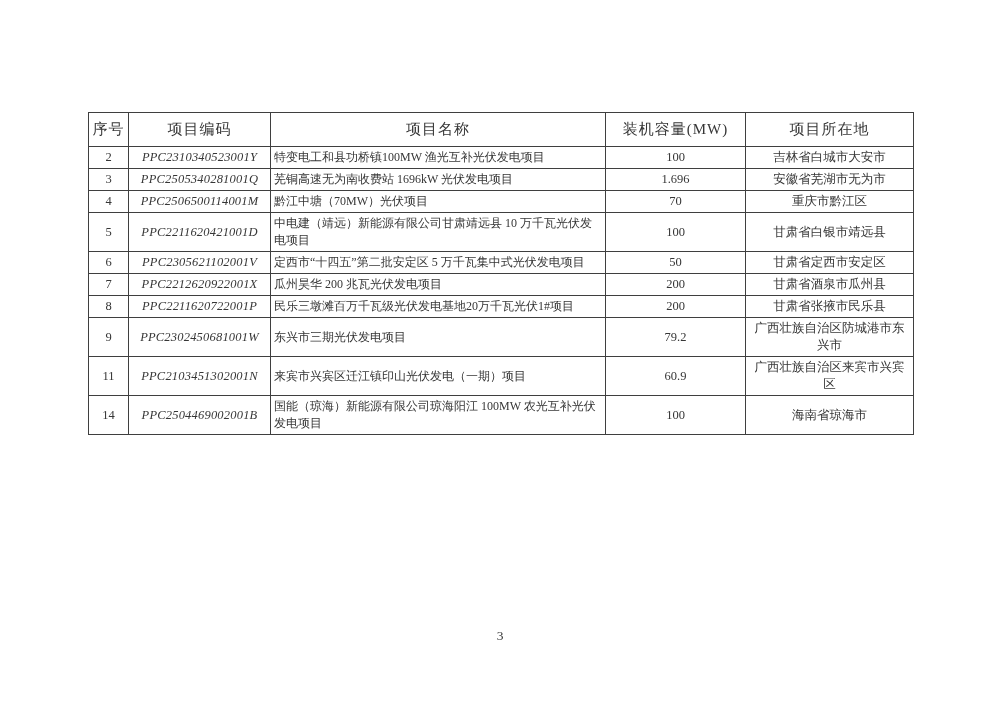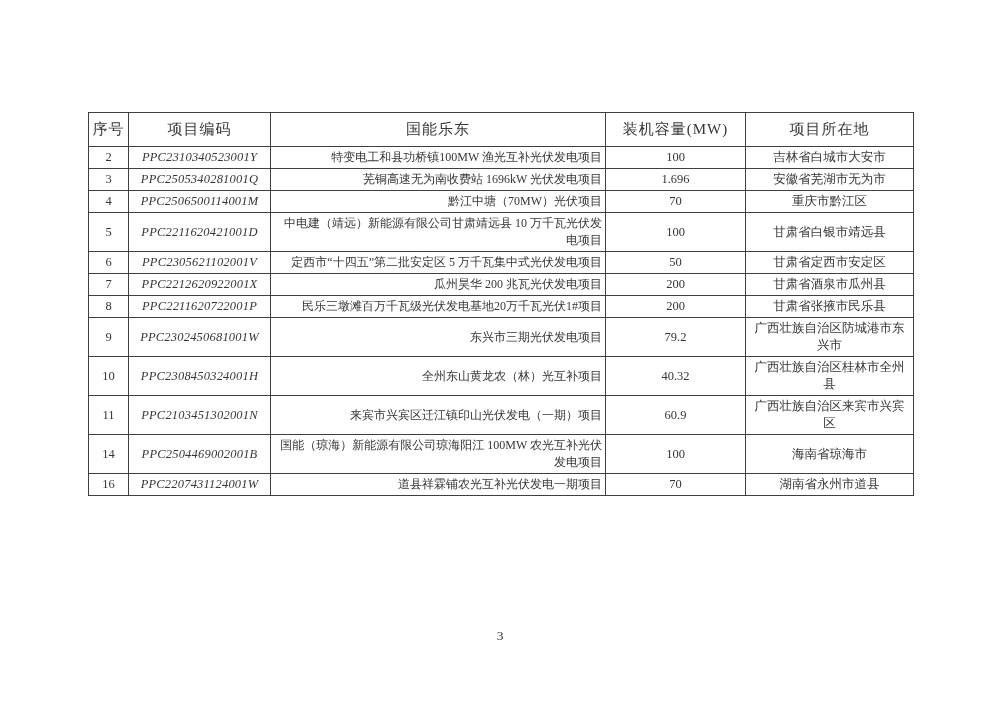--- a/index.html
+++ b/index.html
@@ -41,21 +41,21 @@
     text-align: center;
     letter-spacing: 1px;
   }
   .doc-table td {
     font-size: 12.5px;
     line-height: 17px;
     height: 17px;
     text-align: center;
   }
   .doc-table td.cell-name {
-    text-align: right;
+    text-align: left;
     font-size: 12px;
     padding-left: 3px;
   }
   .doc-table td.cell-code {
     font-size: 12.5px;
     letter-spacing: 0.2px;
     font-style: italic;
   }
   col.c-no   { width: 40px; }
   col.c-code { width: 142px; }
@@ -82,21 +82,21 @@
       <col class="c-no">
       <col class="c-code">
       <col class="c-name">
       <col class="c-cap">
       <col class="c-loc">
     </colgroup>
     <thead>
       <tr>
         <th>序号</th>
         <th>项目编码</th>
-        <th>国能乐东</th>
+        <th>项目名称</th>
         <th>装机容量(MW)</th>
         <th>项目所在地</th>
       </tr>
     </thead>
     <tbody>
     <tr>
       <td class="cell-no">2</td>
       <td class="cell-code">PPC2310340523001Y</td>
       <td class="cell-name">特变电工和县功桥镇100MW 渔光互补光伏发电项目</td>
       <td class="cell-cap">100</td>
@@ -152,53 +152,39 @@
     </tr>
 
     <tr>
       <td class="cell-no">9</td>
       <td class="cell-code">PPC2302450681001W</td>
       <td class="cell-name">东兴市三期光伏发电项目</td>
       <td class="cell-cap">79.2</td>
       <td class="cell-loc">广西壮族自治区防城港市东兴市</td>
     </tr>
 
-    <tr>
-      <td class="cell-no">10</td>
-      <td class="cell-code">PPC2308450324001H</td>
-      <td class="cell-name">全州东山黄龙农（林）光互补项目</td>
-      <td class="cell-cap">40.32</td>
-      <td class="cell-loc">广西壮族自治区桂林市全州县</td>
-    </tr>
 
     <tr>
       <td class="cell-no">11</td>
       <td class="cell-code">PPC2103451302001N</td>
       <td class="cell-name">来宾市兴宾区迁江镇印山光伏发电（一期）项目</td>
       <td class="cell-cap">60.9</td>
       <td class="cell-loc">广西壮族自治区来宾市兴宾区</td>
     </tr>
 
 
 
     <tr>
       <td class="cell-no">14</td>
       <td class="cell-code">PPC2504469002001B</td>
       <td class="cell-name">国能（琼海）新能源有限公司琼海阳江 100MW 农光互补光伏发电项目</td>
       <td class="cell-cap">100</td>
       <td class="cell-loc">海南省琼海市</td>
     </tr>
 
 
-    <tr>
-      <td class="cell-no">16</td>
-      <td class="cell-code">PPC2207431124001W</td>
-      <td class="cell-name">道县祥霖铺农光互补光伏发电一期项目</td>
-      <td class="cell-cap">70</td>
-      <td class="cell-loc">湖南省永州市道县</td>
-    </tr>
 
   </tbody>
   </table>
 
   <div class="page-number">3</div>
 
 </div>
 
 </body></html>

